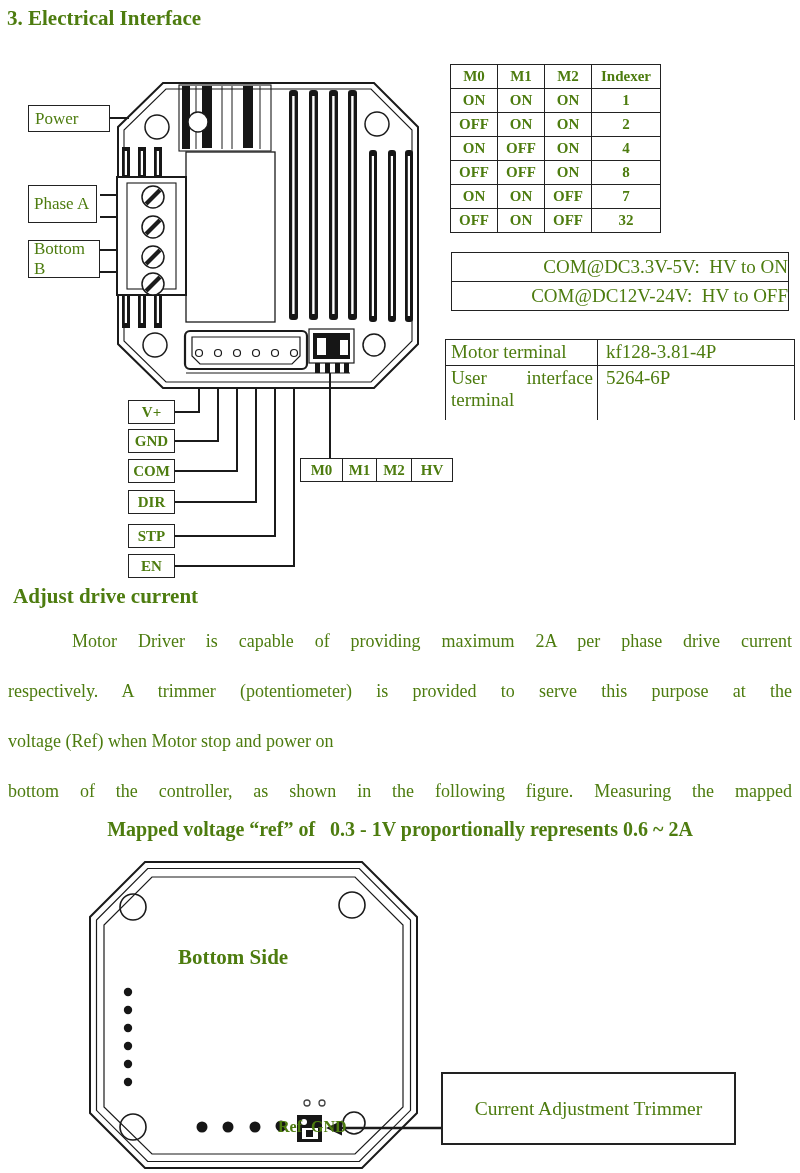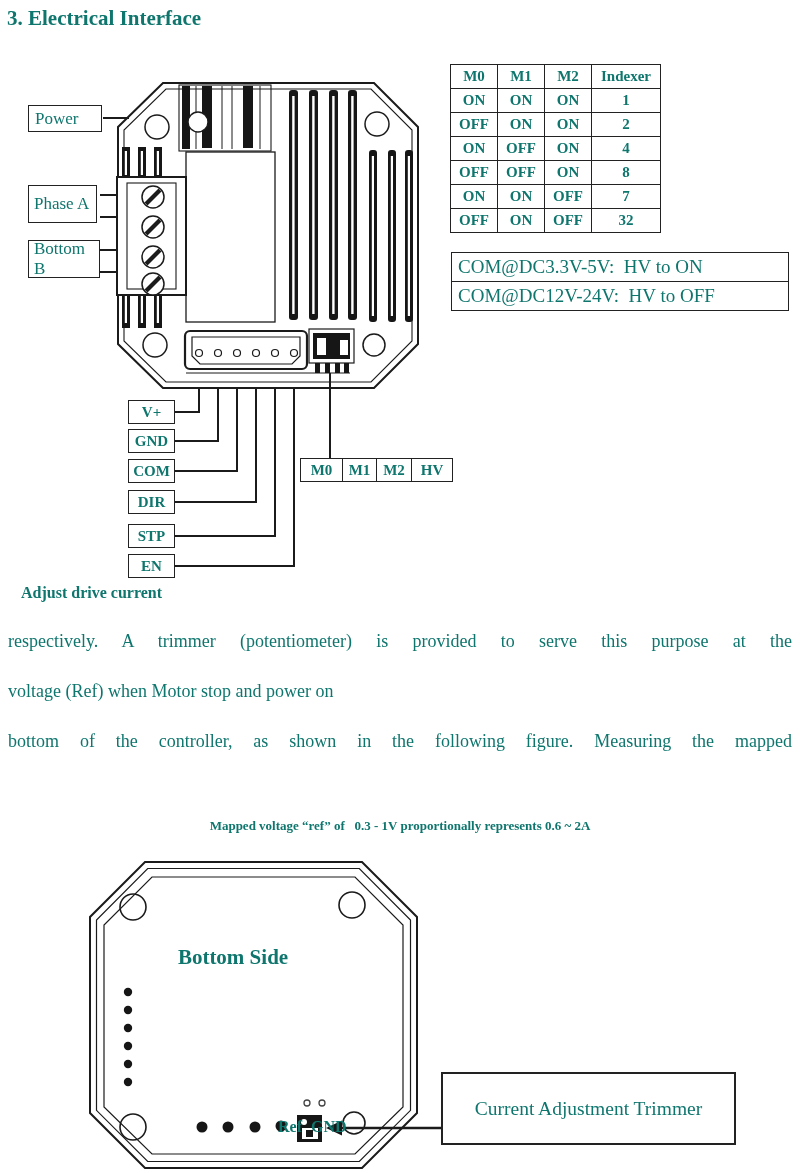--- a/index.html
+++ b/index.html
@@ -1,18 +1,18 @@
 <!DOCTYPE html>
 <html><head>
 <meta charset="utf-8">
 <style>
   html,body{margin:0;padding:0;background:#fff;}
   .page{
     position:relative;width:800px;height:1173px;background:#fff;
-    font-family:"Liberation Serif","DejaVu Serif",serif;color:#0f766e;overflow:hidden;
+    font-family:"Liberation Serif","DejaVu Serif",serif;color:#4d7c0f;overflow:hidden;
   }
   svg.art{position:absolute;left:0;top:0;z-index:1;}
   .lbl-box{
     position:absolute;z-index:2;border:1.6px solid #222;background:#fff;
     font-size:17px;display:flex;align-items:center;box-sizing:border-box;
   }
   .pin-box{
     position:absolute;z-index:2;left:128px;width:47px;height:24px;
     border:1.8px solid #222;background:#fff;box-sizing:border-box;
     font-weight:bold;font-size:15px;display:flex;align-items:center;justify-content:center;
@@ -20,44 +20,44 @@
   
   table.ms{
     position:absolute;left:450px;top:64px;z-index:2;border-collapse:collapse;
     font-size:15px;font-weight:bold;text-align:center;
   }
   table.ms td,table.ms th{border:1.6px solid #222;height:23px;padding:0;}
   table.ms .c1{width:46px}.ms .c2{width:46px}.ms .c3{width:46px}.ms .c4{width:68px}
   
   .com-box{
     position:absolute;left:451px;top:252px;width:338px;z-index:2;
-    border:1.6px solid #222;box-sizing:border-box;
+    border:1.6px solid #222;box-sizing:border-box;text-align:right;
   }
   .com-row{height:28px;line-height:28px;padding-left:6px;font-size:19px;white-space:pre;}
   .com-row:first-child{border-bottom:1.6px solid #222;}
   
   .term-tbl{
     position:absolute;left:445px;top:339px;width:350px;z-index:2;
     border-top:1.6px solid #222;border-left:1.4px solid #222;border-right:1.2px solid #222;
     box-sizing:border-box;font-size:19px;
   }
   .term-row{display:flex;}
   .term-row.r1{border-bottom:1.5px solid #222;}
   .term-c1{width:152px;border-right:1.5px solid #222;padding:1px 4px 2px 5px;box-sizing:border-box;text-align:justify;}
   .term-c2{flex:1;padding:1px 4px 2px 8px;}
   .term-row.r2{min-height:54px;}
   
   .title{position:absolute;left:7px;top:6px;font-size:21px;font-weight:bold;z-index:2;}
-  .adjust{position:absolute;left:21px;top:584px;font-size:16px;font-weight:bold;z-index:2;font-family:Liberation Serif, serif;}
+  .adjust{position:absolute;left:13px;top:584px;font-size:21px;font-weight:bold;z-index:2;font-family:Liberation Serif, serif;}
   .para{position:absolute;left:8px;top:616px;width:784px;font-size:18px;z-index:2;}
   .para .ln{line-height:50px;text-align:justify;text-align-last:justify;white-space:normal;}
   .para .ln.first{padding-left:64px;}
   .para .ln.last{text-align:left;text-align-last:left;}
   .mapped{position:absolute;left:0;top:818px;width:800px;text-align:center;
-    font-size:13px;font-weight:bold;white-space:pre-wrap;z-index:2;}
+    font-size:20px;font-weight:bold;white-space:pre-wrap;z-index:2;}
   .bottom-side{position:absolute;left:163px;top:945px;width:140px;text-align:center;
     font-size:21px;font-weight:bold;z-index:2;}
   .refgnd{position:absolute;font-size:16px;font-weight:bold;z-index:2;margin-top:38px;}
   .callout{
     position:absolute;left:441px;top:1072px;width:295px;height:73px;z-index:2;
     border:2px solid #222;box-sizing:border-box;background:#fff;
     display:flex;align-items:center;justify-content:center;font-size:19.5px;
   }
   .switch-strip{position:absolute;left:300px;top:458px;z-index:2;display:flex;}
   .switch-cell{
@@ -232,21 +232,21 @@
       </g>
       <g>
         <line x1="340" y1="1128" x2="442" y2="1128" stroke-width="2.4"></line>
         <polygon points="326,1128 342,1120.5 342,1135.5" fill="#161616" stroke="none"></polygon>
       </g>
     </g>
   </svg>
 
   <div class="title">3. Electrical Interface</div>
 
-  <div class="lbl-box" style="left:28px;top:105px;width:74px;height:27px;padding-left:6px;">Power</div>
+  <div class="lbl-box" style="left:28px;top:105px;width:82px;height:27px;padding-left:6px;">Power</div>
   <div class="lbl-box" style="left:28px;top:185px;width:69px;height:38px;padding-left:5px;">Phase A</div>
   <div class="lbl-box" style="left:28px;top:240px;width:72px;height:38px;padding-left:5px;">Bottom B</div>
 
   <div class="pin-box" style="top:400px;">V+</div>
   <div class="pin-box" style="top:429px;">GND</div>
   <div class="pin-box" style="top:459px;">COM</div>
   <div class="pin-box" style="top:490px;">DIR</div>
   <div class="pin-box" style="top:524px;">STP</div>
   <div class="pin-box" style="top:554px;">EN</div>
 
@@ -302,23 +302,34 @@
       <td>32</td>
     </tr>
   </tbody>
     </table>
 
   <div class="com-box">
     <div class="com-row">COM@DC3.3V-5V:  HV to ON</div>
     <div class="com-row">COM@DC12V-24V:  HV to OFF</div>
   </div>
 
+  <div class="term-tbl">
+    <div class="term-row r1">
+      <div class="term-c1">Motor terminal</div>
+      <div class="term-c2">kf128-3.81-4P</div>
+    </div>
+    <div class="term-row r2">
+      <div class="term-c1">User interface terminal</div>
+      <div class="term-c2">5264-6P</div>
+    </div>
+  </div>
 
   <div class="adjust">Adjust drive current</div>
   <div class="para">
+    <div class="ln first">Motor Driver is capable of providing maximum 2A per phase drive current</div>
     <div class="ln">respectively. A trimmer (potentiometer) is provided to serve this purpose at the</div>
     <div class="ln last">voltage (Ref) when Motor stop and power on</div>
     <div class="ln">bottom of the controller, as shown in the following figure. Measuring the mapped</div>
   </div>
   <div class="mapped">Mapped voltage “ref” of   0.3 - 1V proportionally represents 0.6 ~ 2A</div>
 
   <div class="bottom-side">Bottom Side</div>
   <div class="refgnd" style="left:278px;top:1080px;">Ref</div>
   <div class="refgnd" style="left:311px;top:1080px;">GND</div>
   <div class="callout">Current Adjustment Trimmer</div>

